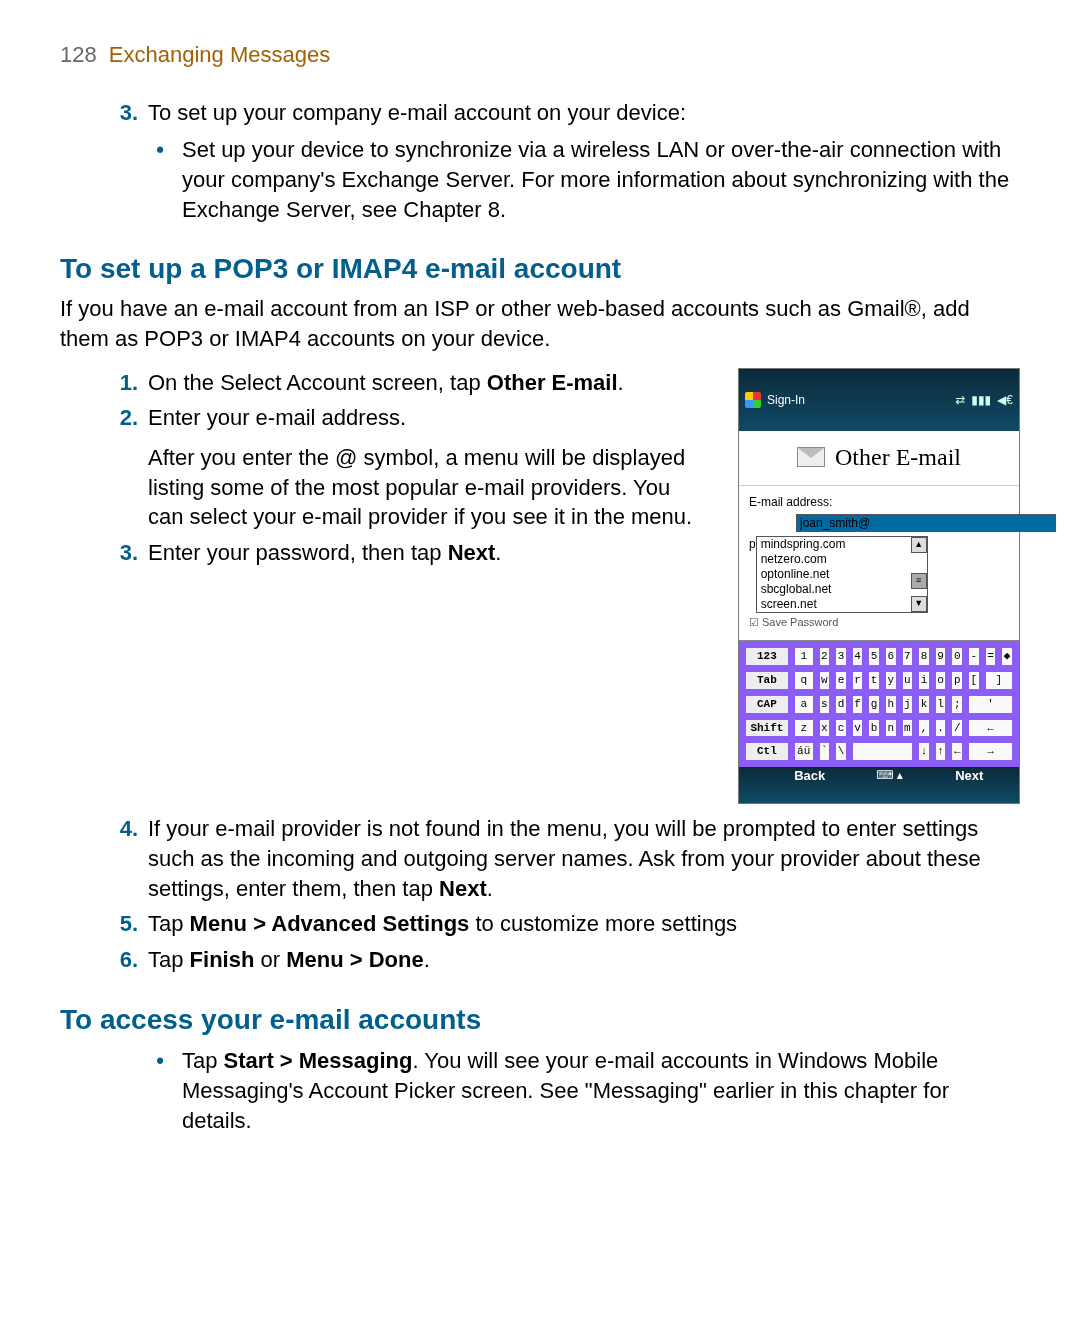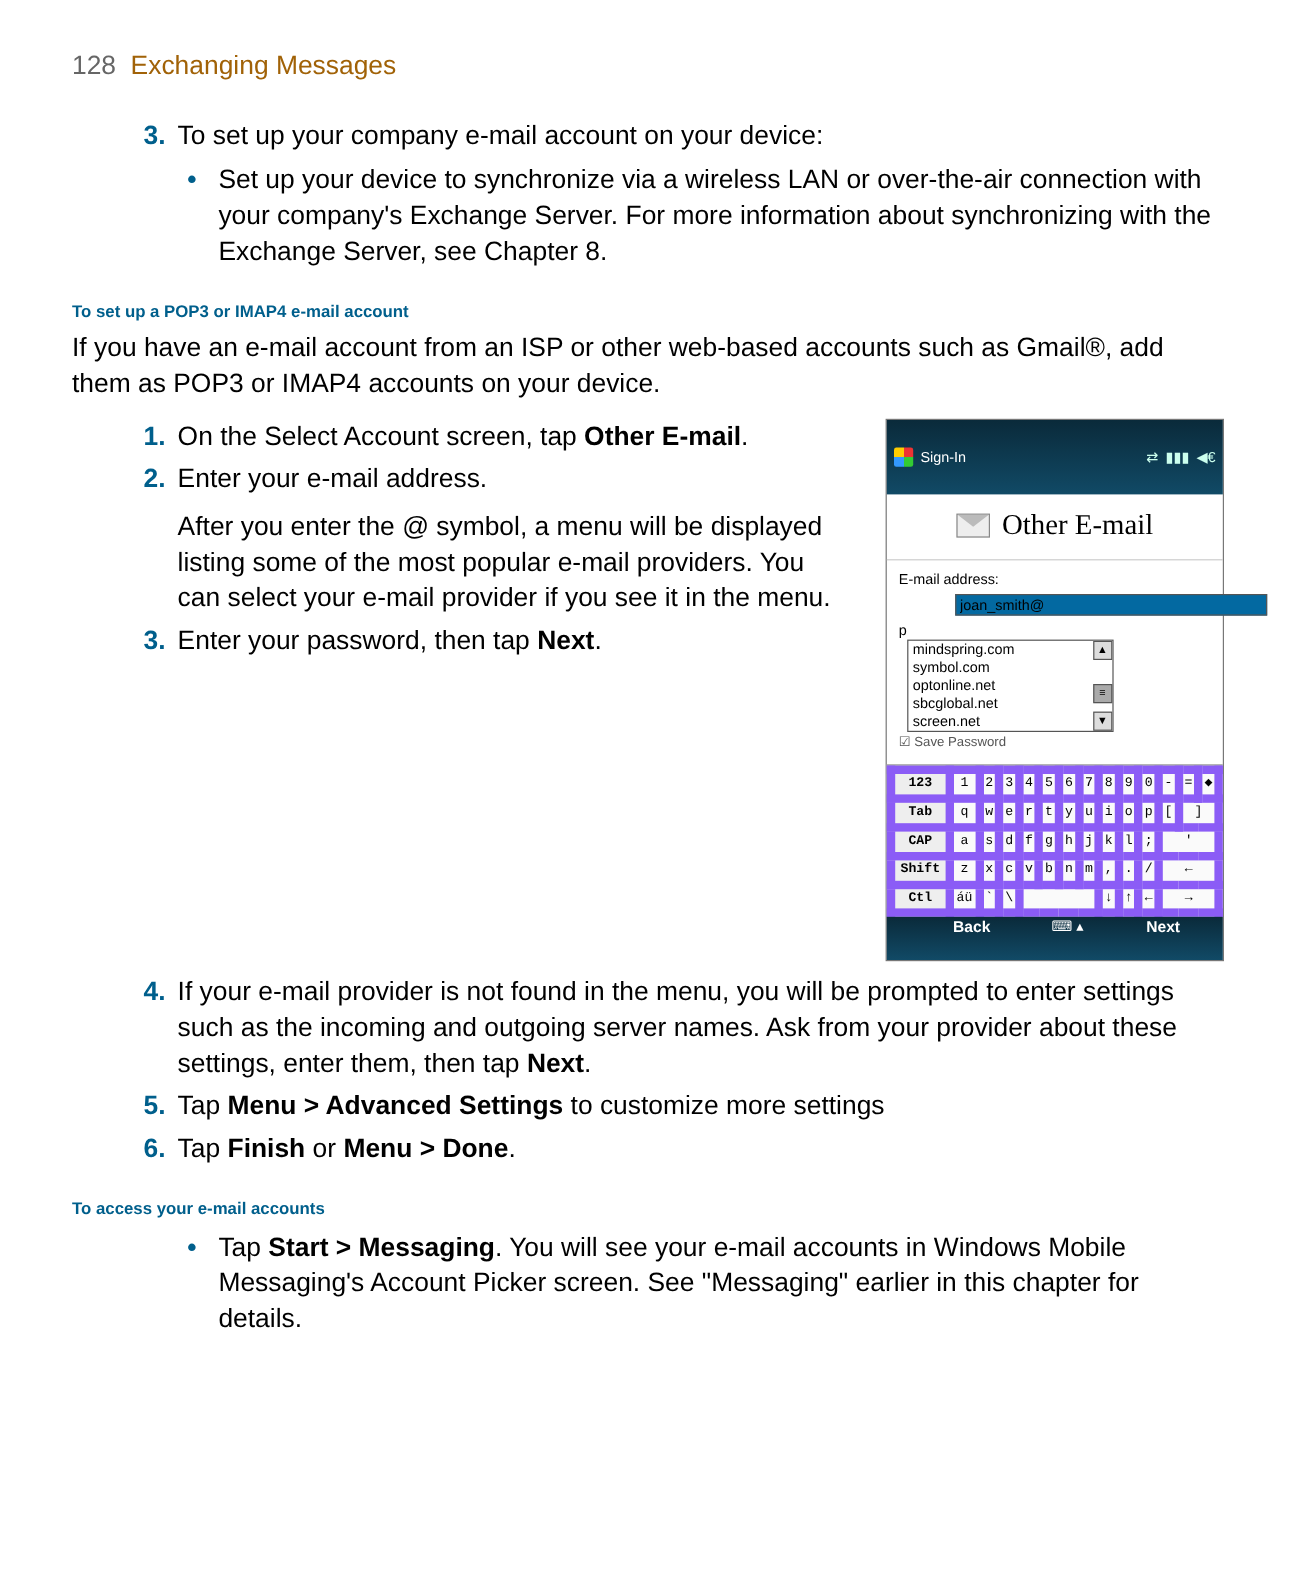--- a/index.html
+++ b/index.html
@@ -27,21 +27,21 @@
     min-width:34px;
     text-align:right;
     margin-right:10px;
   }
   .li-body { flex:1; }
   .bullet-row { display:flex; align-items:flex-start; margin-left:44px; margin-top:8px; margin-bottom:10px;}
   .bullet-dot { color:#005f8c; font-weight:bold; min-width:24px; text-align:center; margin-right:10px;}
   .section-heading {
     color:#005f8c;
     font-weight:bold;
-    font-size:14px;
+    font-size:28px;
     margin-top:26px;
     margin-bottom:6px;
   }
   .para { margin-bottom:14px; }
   .bold { font-weight:bold; }
   .two-col { display:flex; align-items:flex-start; gap:30px; margin-bottom:10px;}
   .two-col-left { flex:1; min-width:0;}
   .two-col-right { flex:0 0 280px; }
   
   .device {
@@ -84,21 +84,21 @@
     border-left:13px solid transparent;border-right:13px solid transparent;
     border-top:10px solid #bbb;
   }
   .dev-body { padding:8px 10px 4px 10px; }
   .dev-label { font-size:12px; margin-bottom:4px;}
   .dev-input {
     width:100%; box-sizing:border-box; border:1px solid #555;
     background:#0369a1; font-size:12px; padding:1px 3px; height:18px;margin-left:47px;
   }
   .dev-dropdown {
-    margin-top:20px; border:1px solid #555; width:170px; font-size:12px;
+    margin-top:4px; border:1px solid #555; width:170px; font-size:12px;
     background:#fff; position:relative;
   }
   .dev-dropdown .row { padding:0 4px; line-height:15px; white-space:nowrap;}
   .dev-dropdown .scroll-up,
   .dev-dropdown .scroll-dn,
   .dev-dropdown .scroll-tk {
     position:absolute; right:0; width:14px; height:14px;
     border:1px solid #555; background:#ddd; font-size:9px; text-align:center; line-height:12px;
   }
   .dev-dropdown .scroll-up { top:0;}
@@ -183,21 +183,21 @@
         <div class="dev-envelope"></div>
         <span>Other E-mail</span>
       </div>
       <div class="dev-body">
         <div class="dev-label">E-mail address:</div>
         <input class="dev-input" value="joan_smith@" style="">
         <div style="display:flex;align-items:flex-start;">
           <span style="margin-top:4px;">p</span>
           <div class="dev-dropdown">
             <div class="row">mindspring.com</div>
-            <div class="row">symbol.com</div>
+            <div class="row">netzero.com</div>
             <div class="row">optonline.net</div>
             <div class="row">sbcglobal.net</div>
             <div class="row">screen.net</div>
             <div class="scroll-up">▲</div>
             <div class="scroll-tk">≡</div>
             <div class="scroll-dn">▼</div>
           </div>
         </div>
         <div class="dev-extra">☑ <span>Save Password</span></div>
       </div>

